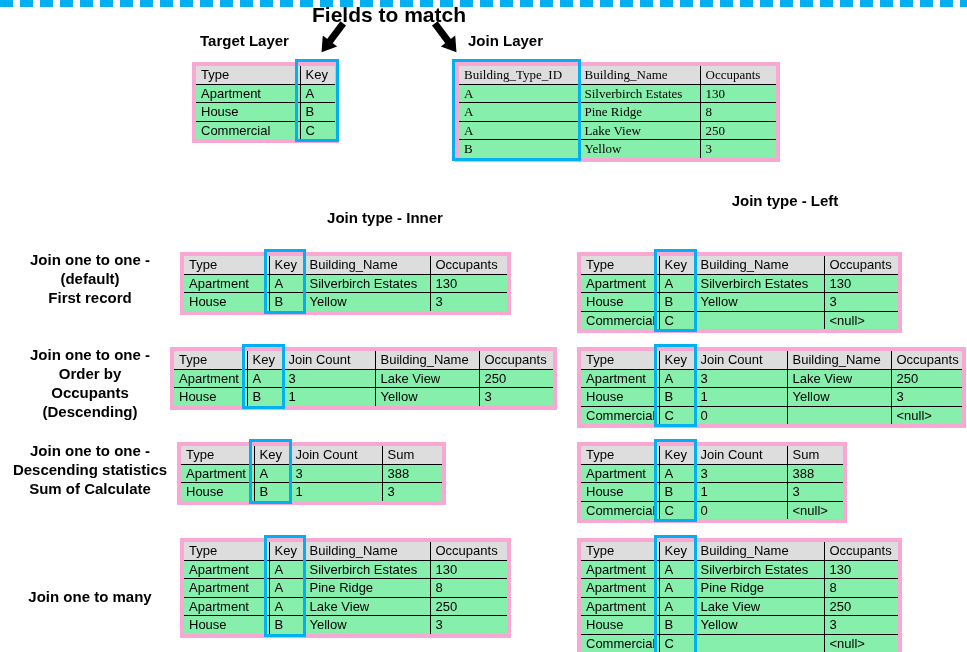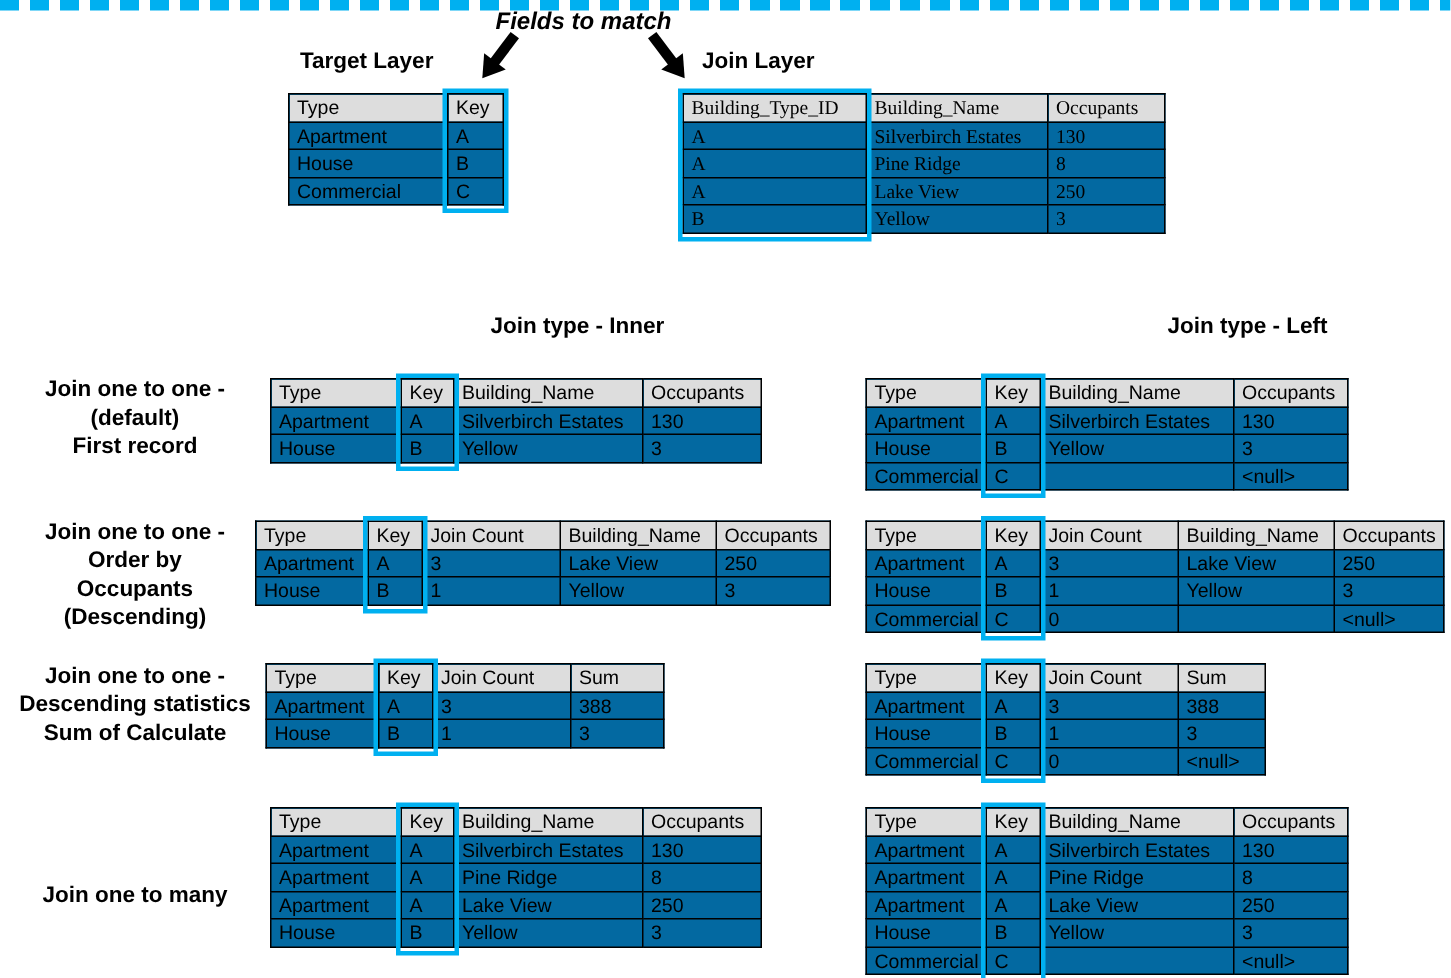--- a/index.html
+++ b/index.html
@@ -7,21 +7,21 @@
   body {
     position:relative; width:967px; height:652px; overflow:hidden;
     font-family:"Liberation Sans", sans-serif; color:#000;
   }
   .abs { position:absolute; }
   .bold-label { font-weight:bold; font-size:15px; line-height:19px; color:#000; }
   .center { text-align:center; }
 
   
   .tbl { position:absolute; }
-  table.jt { border-collapse:collapse; table-layout:fixed; border:1px solid #f9a8d4; background:#0369a1; }
+  table.jt { border-collapse:collapse; table-layout:fixed; border:4px solid #f9a8d4; background:#86efac; }
   table.jt th, table.jt td {
     border:1px solid #000; font-size:13px; font-weight:normal; text-align:left;
     padding:0 5px; height:17.5px; line-height:17px; white-space:nowrap; overflow:hidden;
   }
   table.jt th { background:#dddddd; }
   .key-hl {
     position:absolute; border:3px solid #00B0F0; box-sizing:border-box;
     pointer-events:none;
   }
 
@@ -29,21 +29,21 @@
   .dash-line {
     left:0; top:174; width:967px; height:7px;
     background:repeating-linear-gradient(90deg, #00B0F0 0 13px, transparent 13px 20px);
   }
 
   .row-label { left:6px; width:168px; text-align:center; }
 </style>
 </head>
 <body>
 
-<div class="abs bold-label center" style="left:309px; top:5px; width:160px; font-size:16px;font-style:italic;">Fields to match</div>
+<div class="abs bold-label center" style="left:309px; top:5px; width:160px; font-size:21px;">Fields to match</div>
 
 <svg class="abs" style="left:0; top:0;" width="967" height="70">
   <g transform="translate(342,25) rotate(37)">
     <rect x="-3.5" y="-2" width="7" height="23" fill="#000"></rect>
     <polygon points="-9,20 9,20 0,34" fill="#000"></polygon>
   </g>
   <g transform="translate(436,25) rotate(-37)">
     <rect x="-3.5" y="-2" width="7" height="23" fill="#000"></rect>
     <polygon points="-9,20 9,20 0,34" fill="#000"></polygon>
   </g>
@@ -117,21 +117,21 @@
           <td>3</td>
         </tr>
       </tbody>
     </table>
     <div class="key-hl" style="border-color: rgb(0, 176, 240); left: -3px; width: 129px; top: -3px; height: 102px;"></div>
   </div>
 
 <div class="abs dash-line"></div>
 
 <div class="abs bold-label center" style="left:285px; top:208px; width:200px;">Join type - Inner</div>
-<div class="abs bold-label center" style="left:685px; top:208px; width:200px;text-align:right;">Join type - Left</div>
+<div class="abs bold-label center" style="left:685px; top:191px; width:200px;">Join type - Left</div>
 
 <div class="abs row-label bold-label" style="top:250px;">
   <div>Join one to one -</div>
   <div>(default)</div>
   <div>First record</div>
 </div>
 <div class="tbl" style="left:180px; top:252px;">
     <table class="jt" style="width: 327px;">
       <colgroup>
         <col style="width: 87px;">

